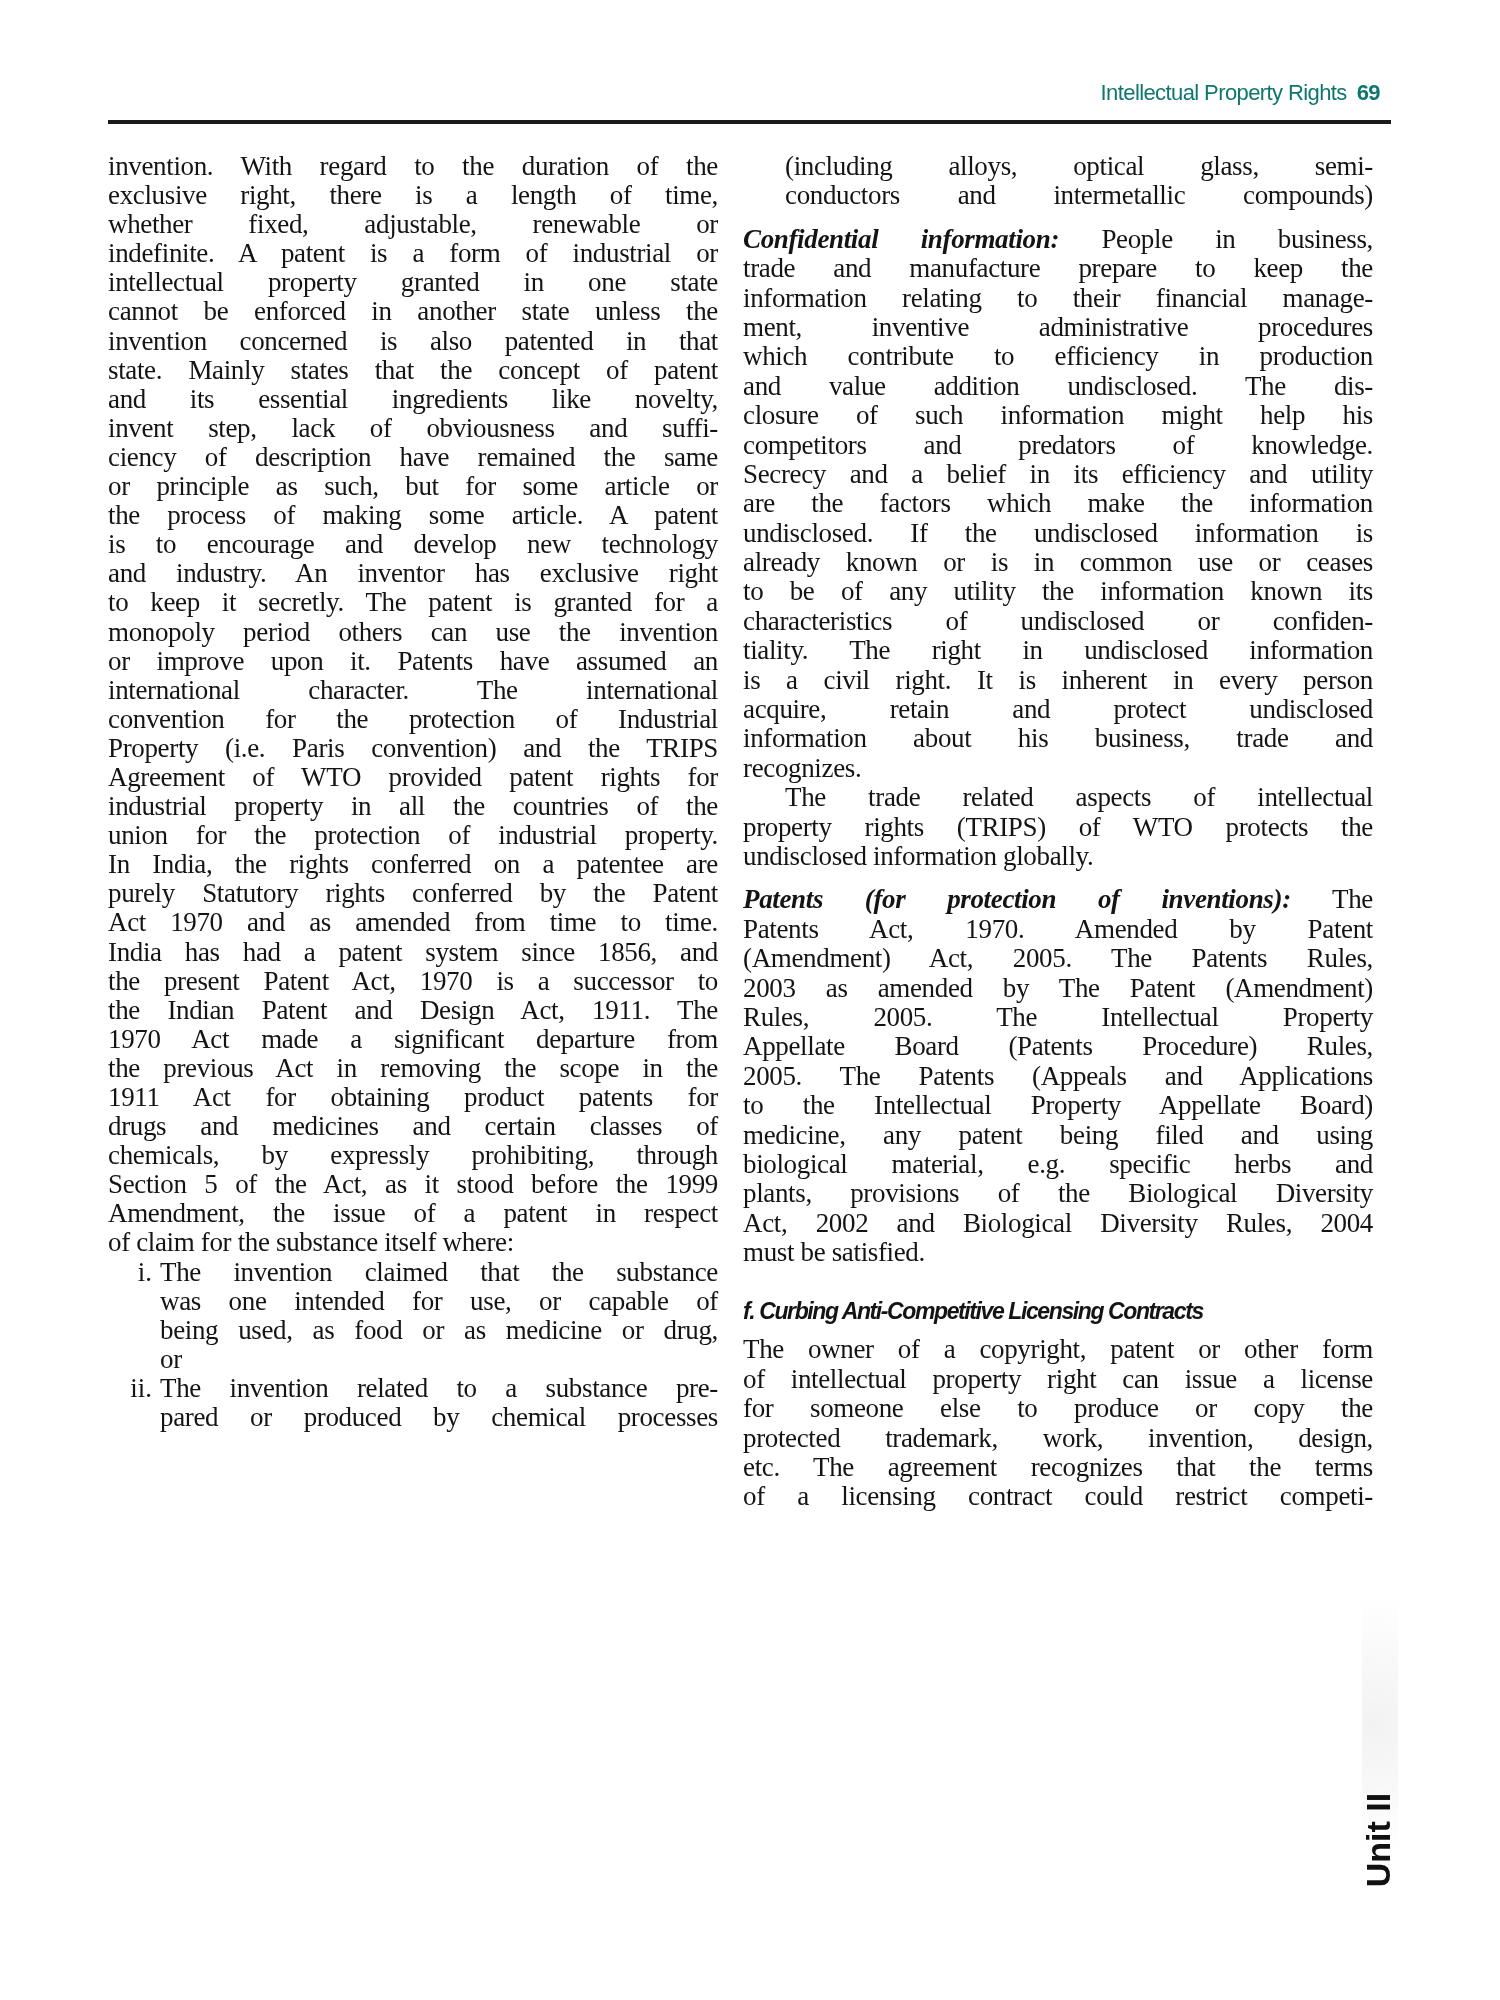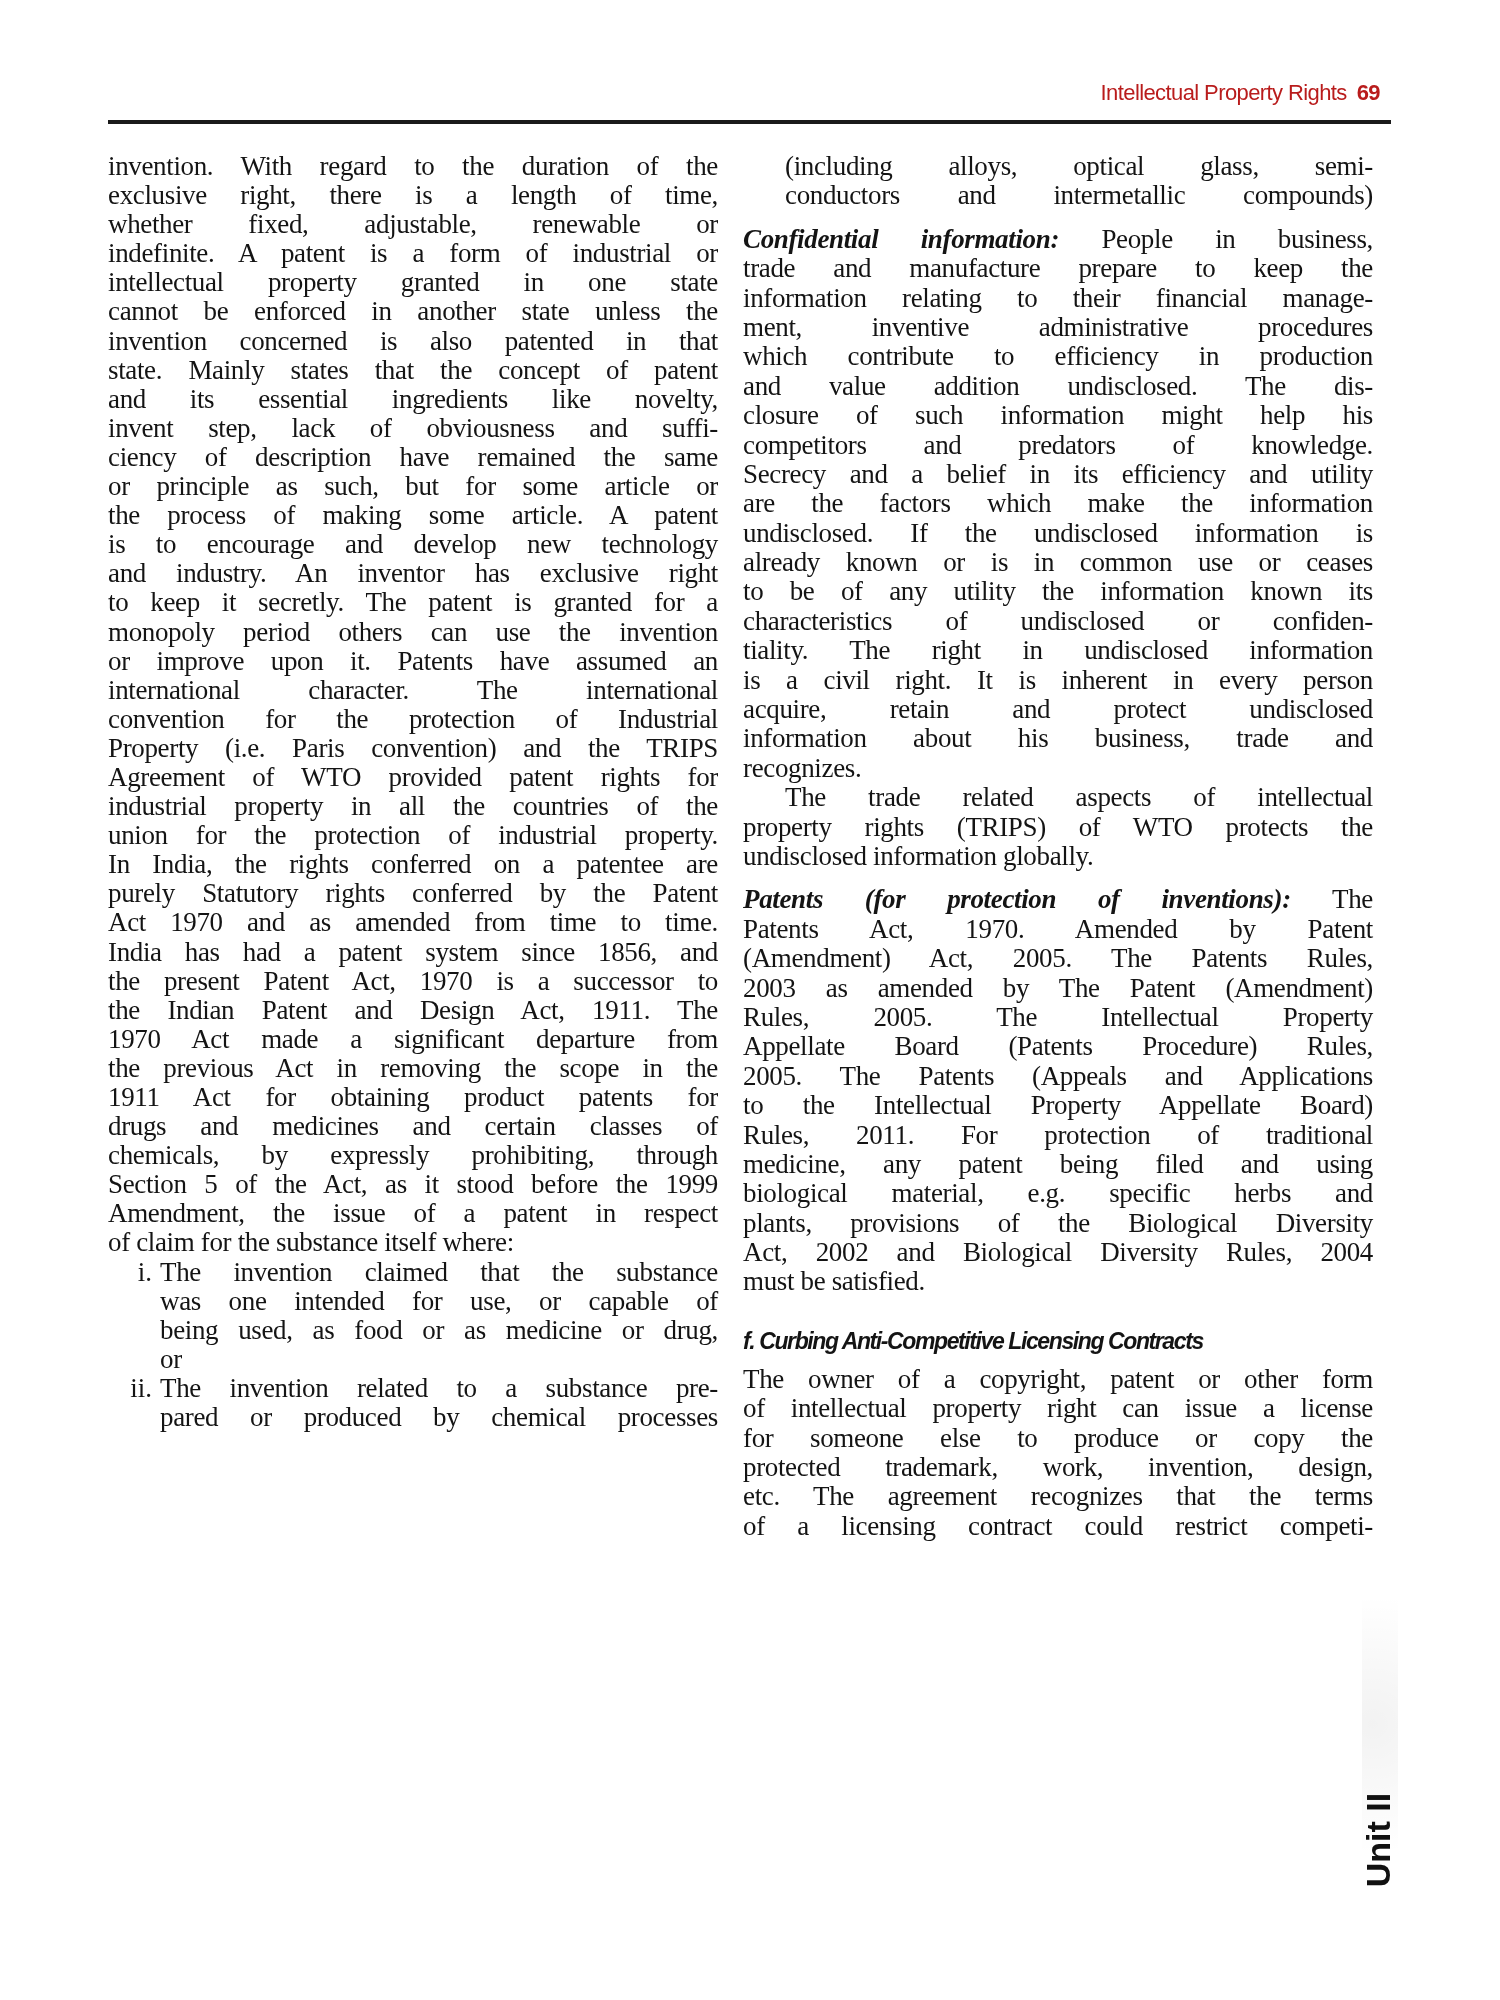--- a/index.html
+++ b/index.html
@@ -3,21 +3,21 @@
 <meta charset="utf-8">
 <style>
   html, body { margin: 0; padding: 0; }
   body {
     width: 1500px; height: 2000px; background: #ffffff; position: relative; overflow: hidden;
     font-family: "Liberation Serif", "DejaVu Serif", serif; color: #141414;
   }
   .page { position: absolute; left: 0; top: 0; width: 1500px; height: 2000px; }
   .running-head {
     position: absolute; right: 120px; top: 80px; font-family: "Liberation Sans", "DejaVu Sans", sans-serif;
-    font-size: 22px; letter-spacing: -0.6px; color: #b91c1c;
+    font-size: 22px; letter-spacing: -0.6px; color: #0f766e;
   }
   .running-head .folio { font-weight: bold; margin-left: 10px; }
   .rule { position: absolute; left: 108px; top: 120px; width: 1283px; height: 4px; background: #1a1a1a; }
 
   .col { position: absolute; top: 152px; }
   .col-left { left: 108px; width: 610px; }
   .col-right { left: 743px; width: 630px; }
 
   .line {
     display: block; height: 29.1px; line-height: 29.1px; font-size: 27px; white-space: nowrap;
@@ -172,21 +172,20 @@
         <span>The</span>
       </span>
       <div id="patent-lines">
           <span class="line">Patents Act, 1970. Amended by Patent</span>
           <span class="line">(Amendment) Act, 2005. The Patents Rules,</span>
           <span class="line">2003 as amended by The Patent (Amendment)</span>
           <span class="line">Rules, 2005. The Intellectual Property</span>
           <span class="line">Appellate Board (Patents Procedure) Rules,</span>
           <span class="line">2005. The Patents (Appeals and Applications</span>
           <span class="line">to the Intellectual Property Appellate Board)</span>
-          <span class="line">Rules, 2011. For protection of traditional</span>
           <span class="line">medicine, any patent being filed and using</span>
           <span class="line">biological material, e.g. specific herbs and</span>
           <span class="line">plants, provisions of the Biological Diversity</span>
           <span class="line">Act, 2002 and Biological Diversity Rules, 2004</span>
           <span class="line last">must be satisfied.</span>
         </div>
     </div>
     <div class="gap-lg"></div>
 
     <div class="subhead">f. Curbing Anti-Competitive Licensing Contracts</div>

